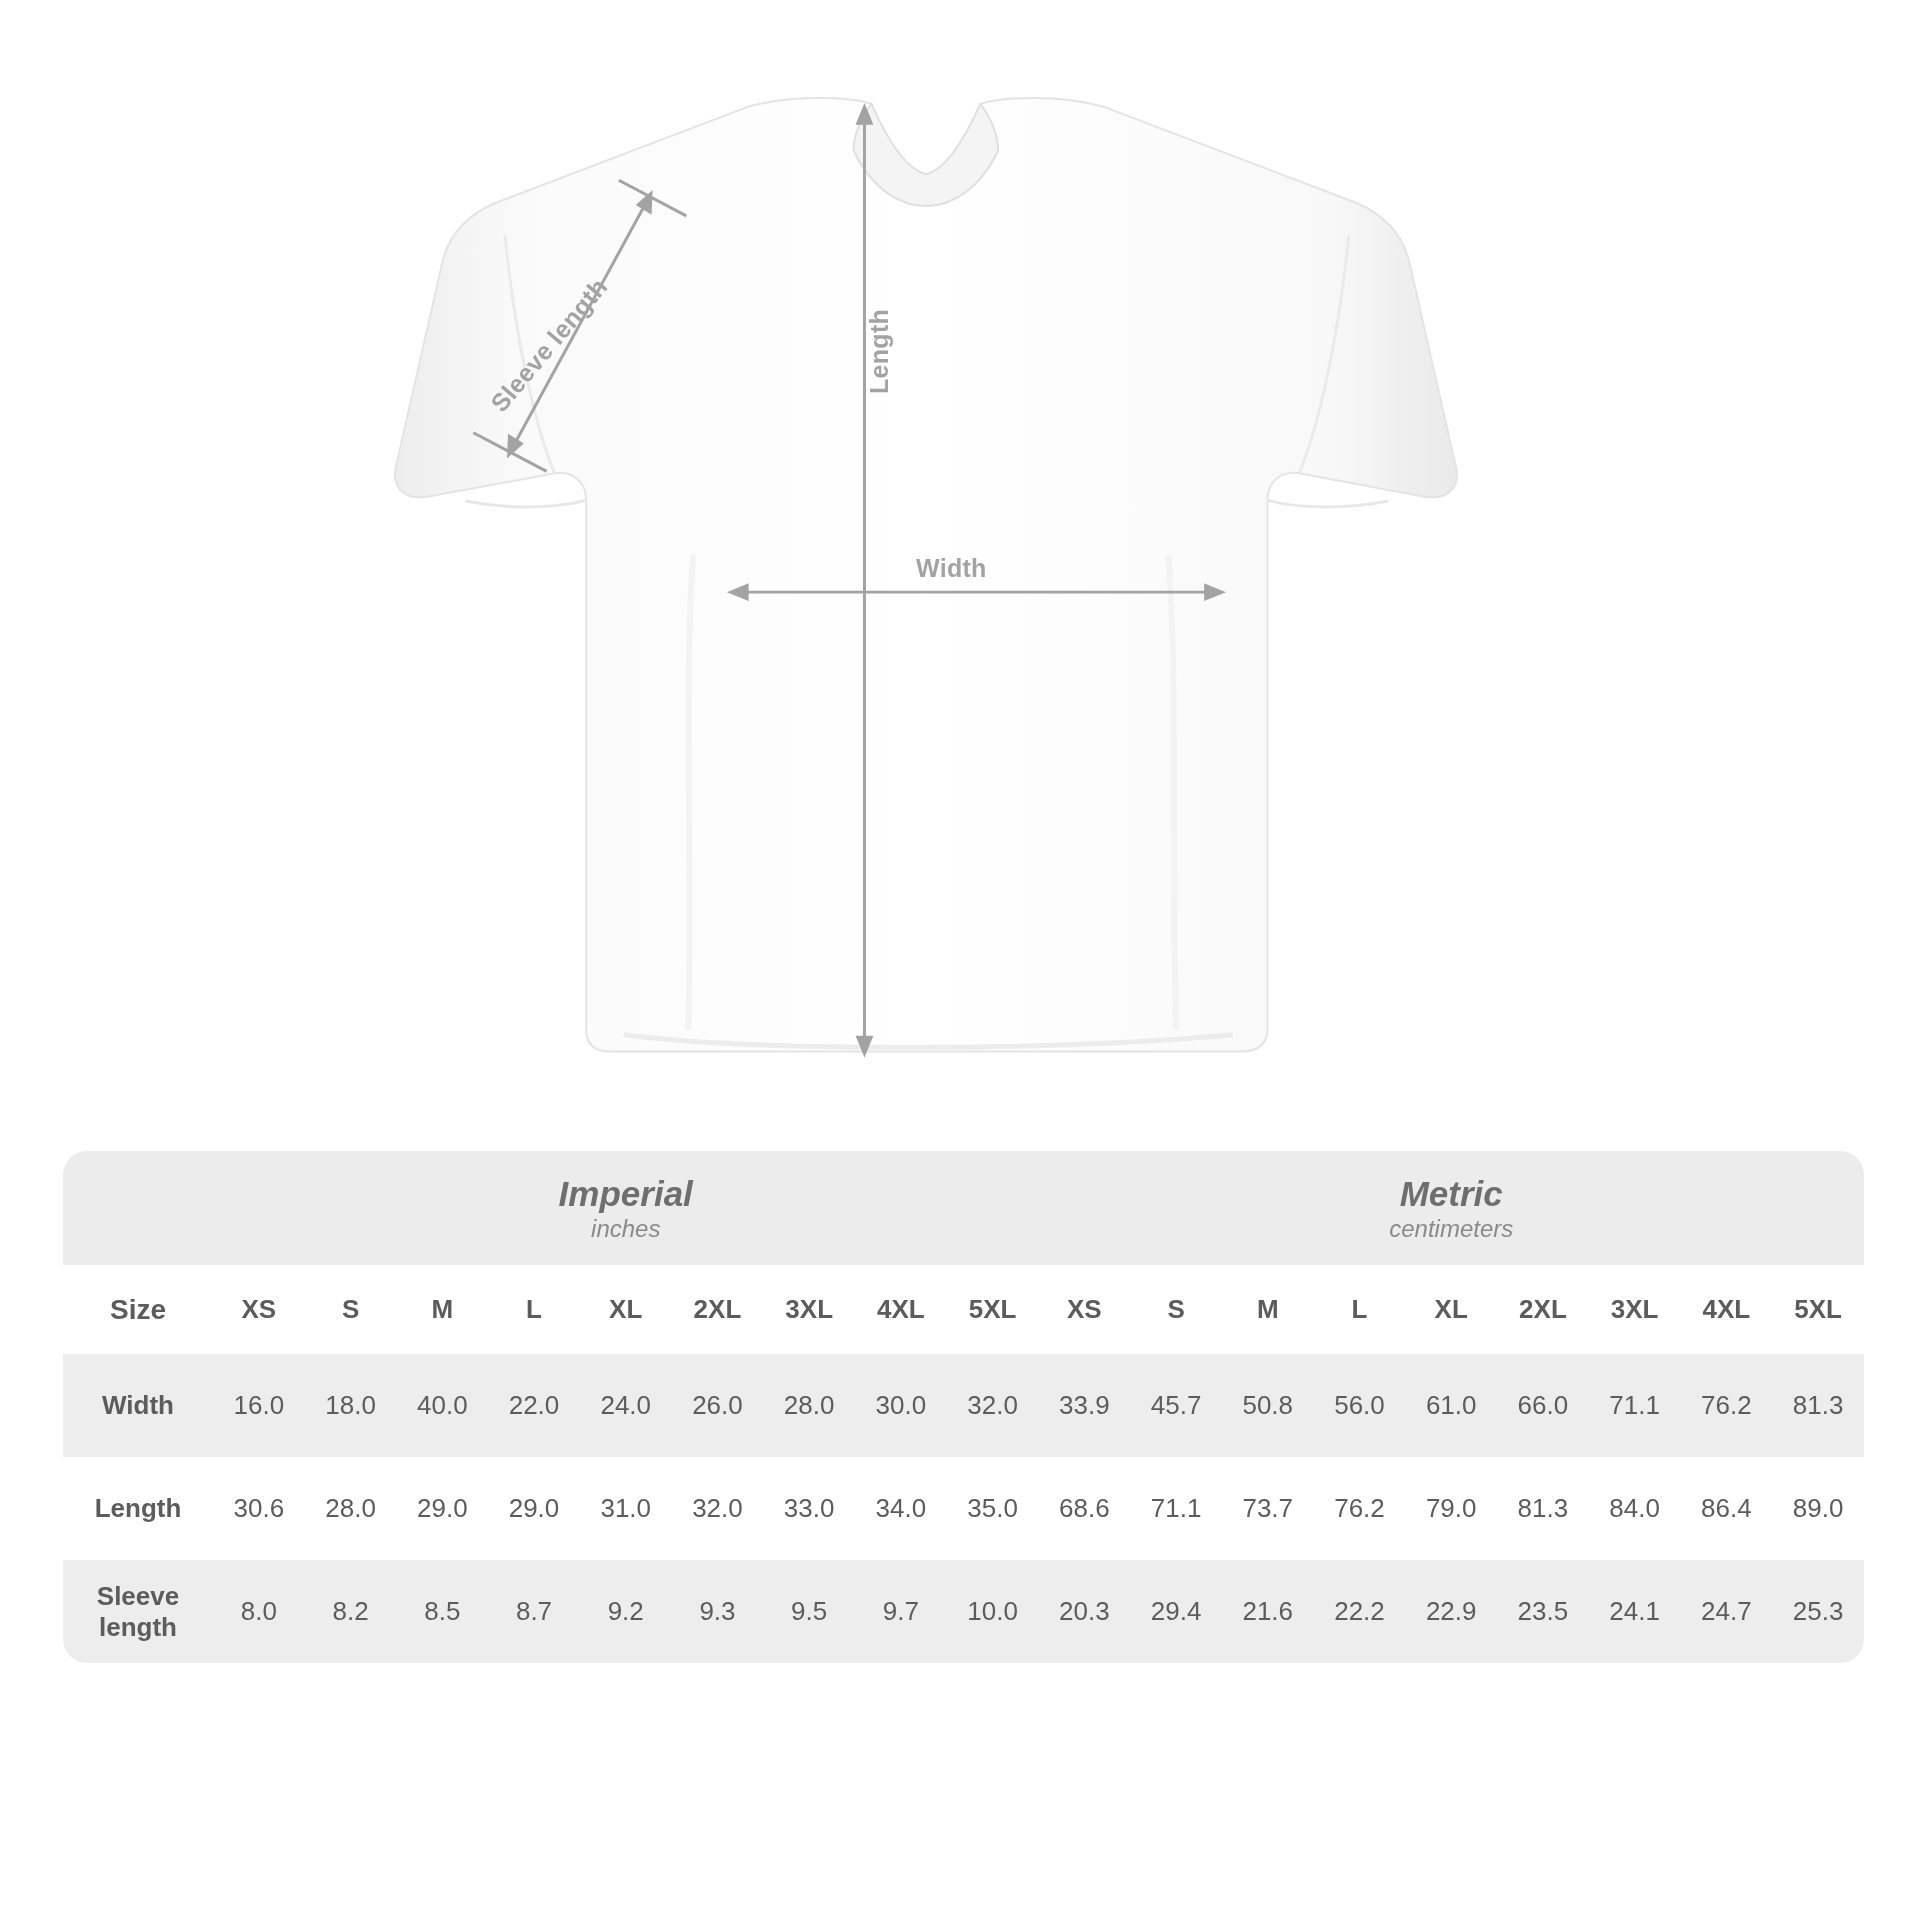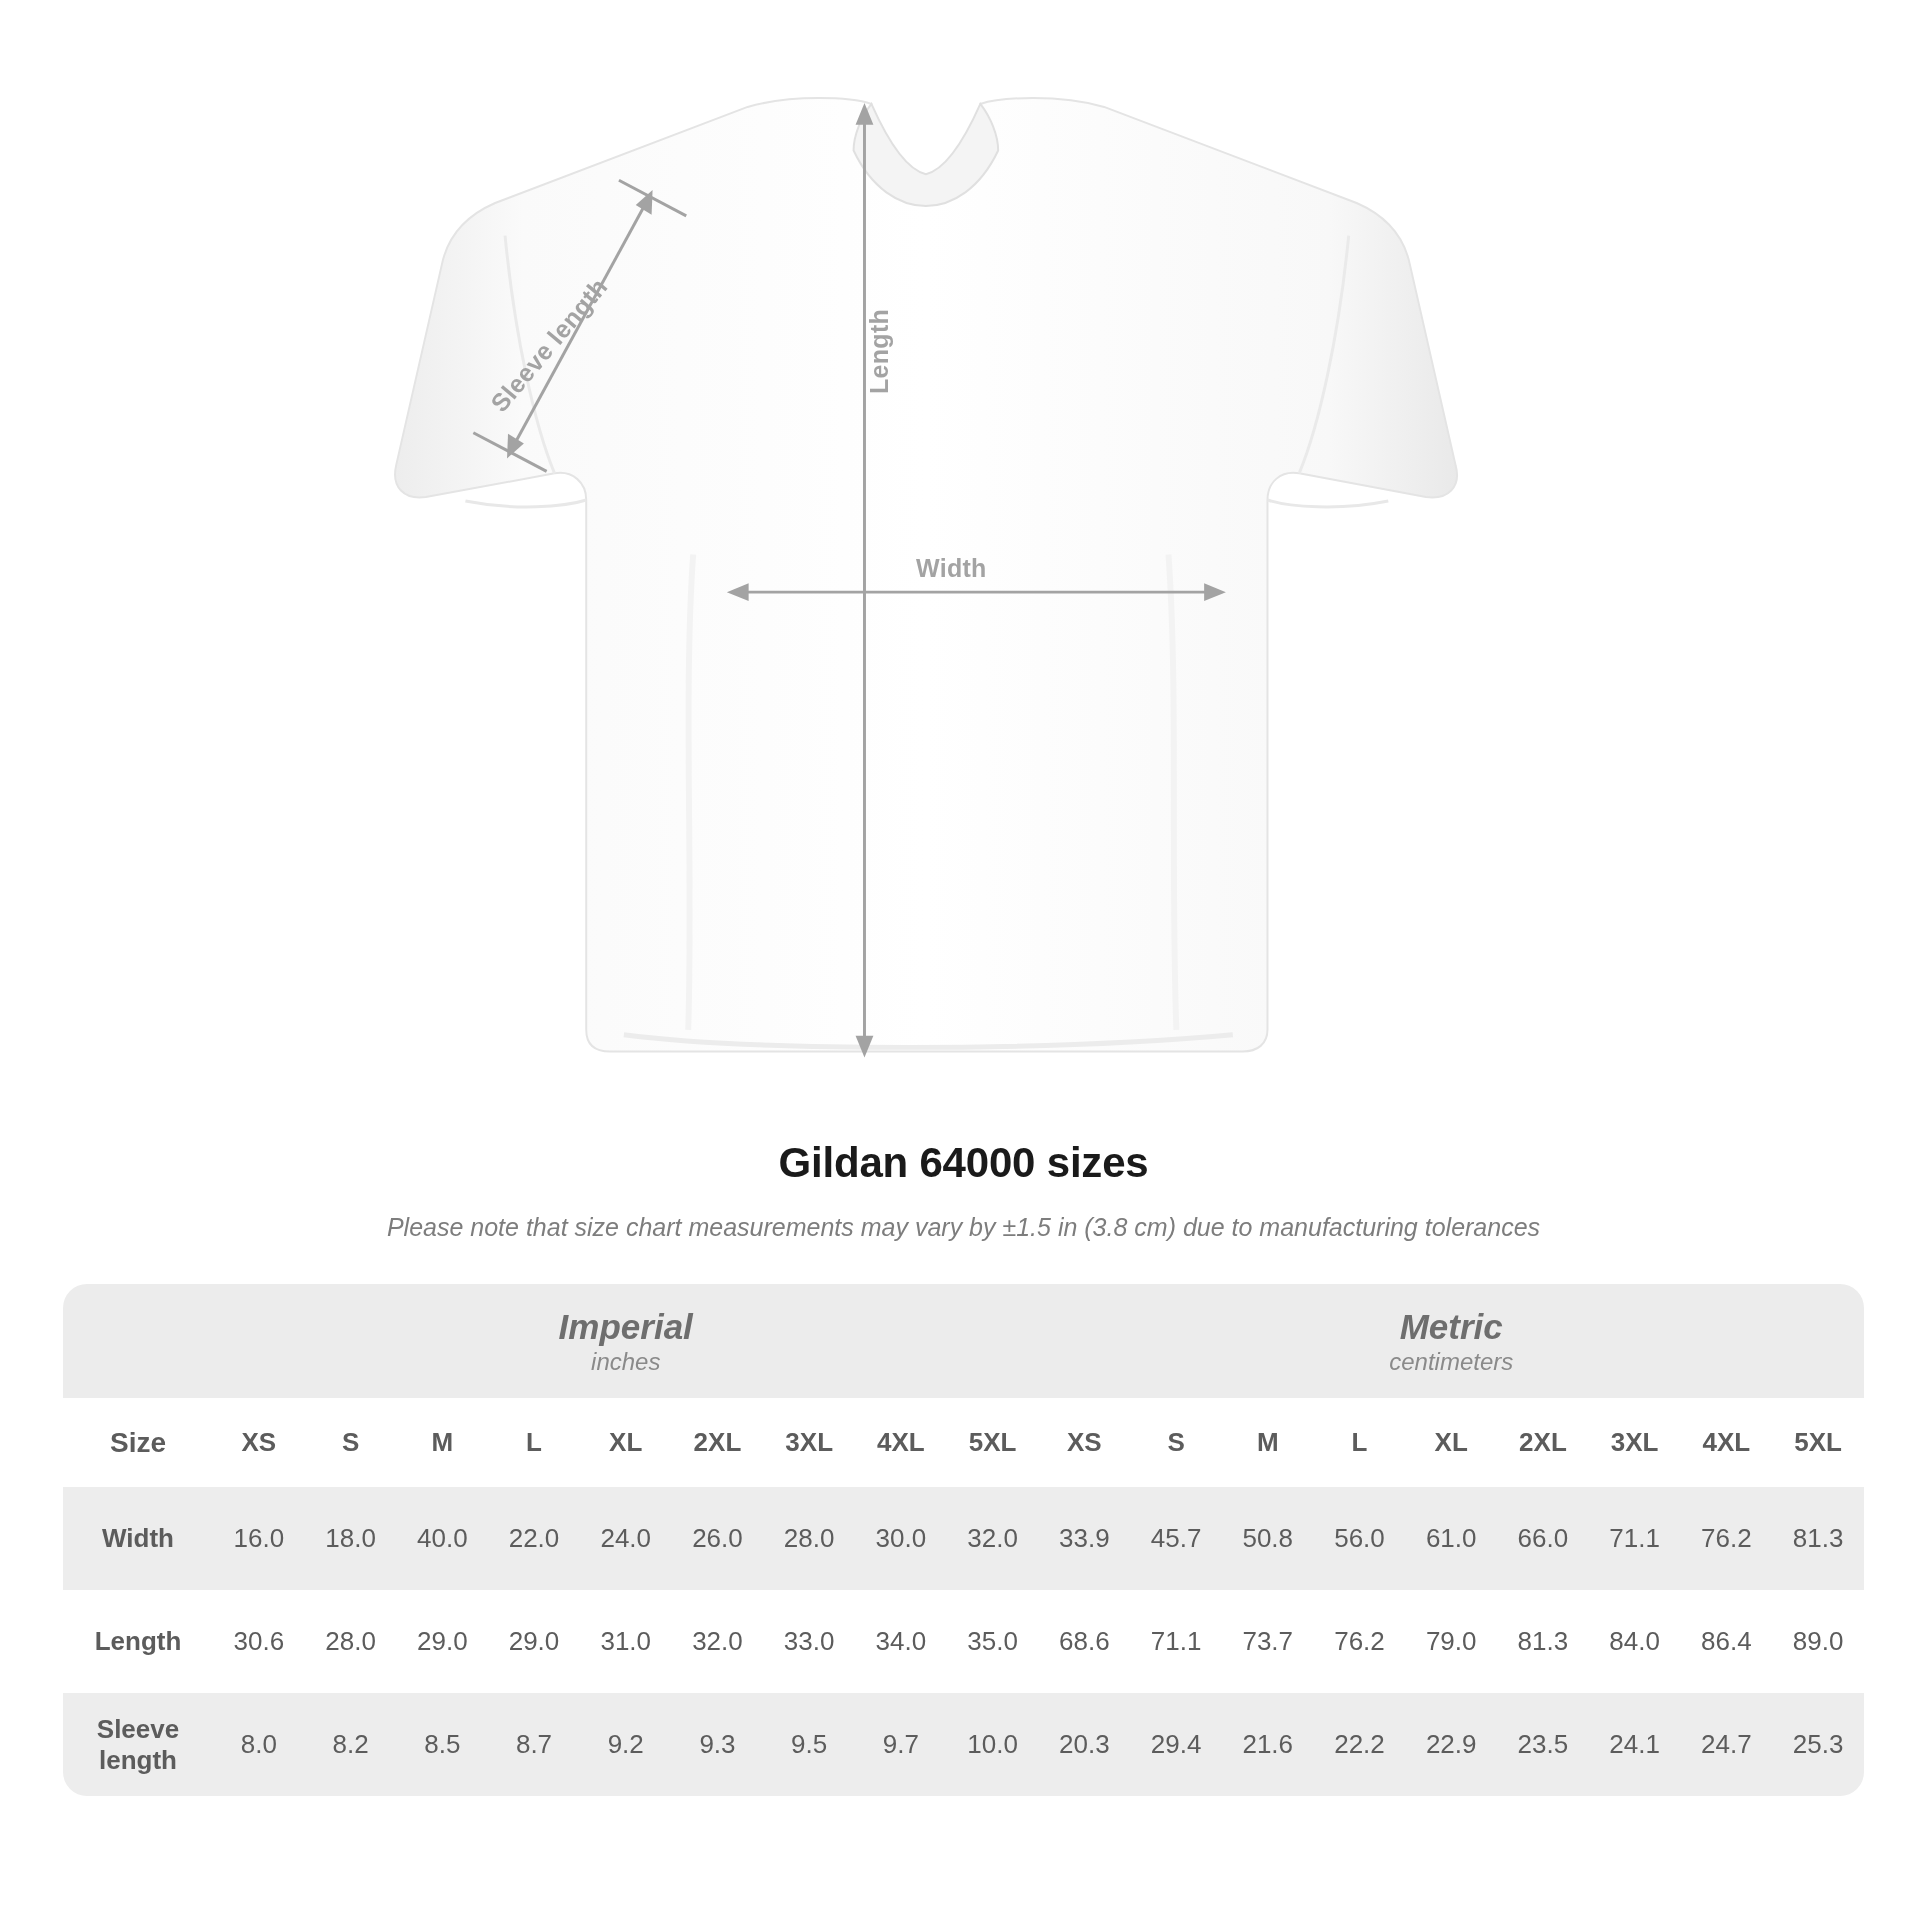--- a/index.html
+++ b/index.html
@@ -215,24 +215,20 @@
 
       <line x1="478" y1="437" x2="552" y2="476" stroke="#a3a3a3" stroke-width="3"></line>
       <line x1="625" y1="182" x2="693" y2="218" stroke="#a3a3a3" stroke-width="3"></line>
     </svg>
 
     <div class="dim-label label-width">Width</div>
     <div class="dim-label label-length">Length</div>
     <div class="dim-label label-sleeve">Sleeve length</div>
   </div>
 
-  <div class="title-block">
-    <h1 class="chart-title">Gildan 64000 sizes</h1>
-    <div class="chart-note">Please note that size chart measurements may vary by ±1.5 in (3.8 cm) due to manufacturing tolerances</div>
-  </div>
 
   <div class="table-wrap">
     <table class="size-table">
       <tbody>
         <tr class="unit-row">
           <td class="corner col-first"></td>
           <td colspan="9">
             <div class="unit-name">Imperial</div>
             <div class="unit-sub">inches</div>
           </td>

